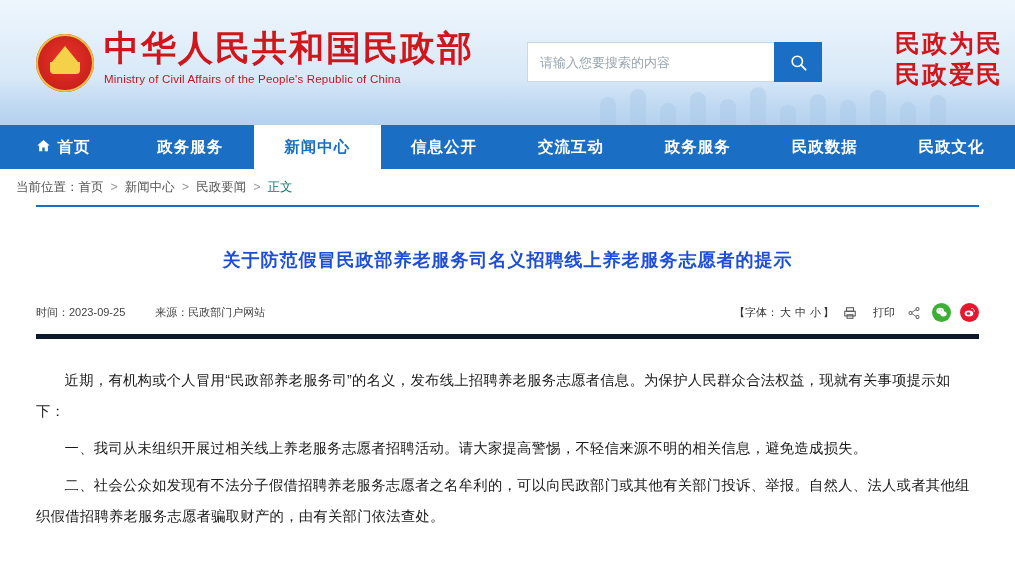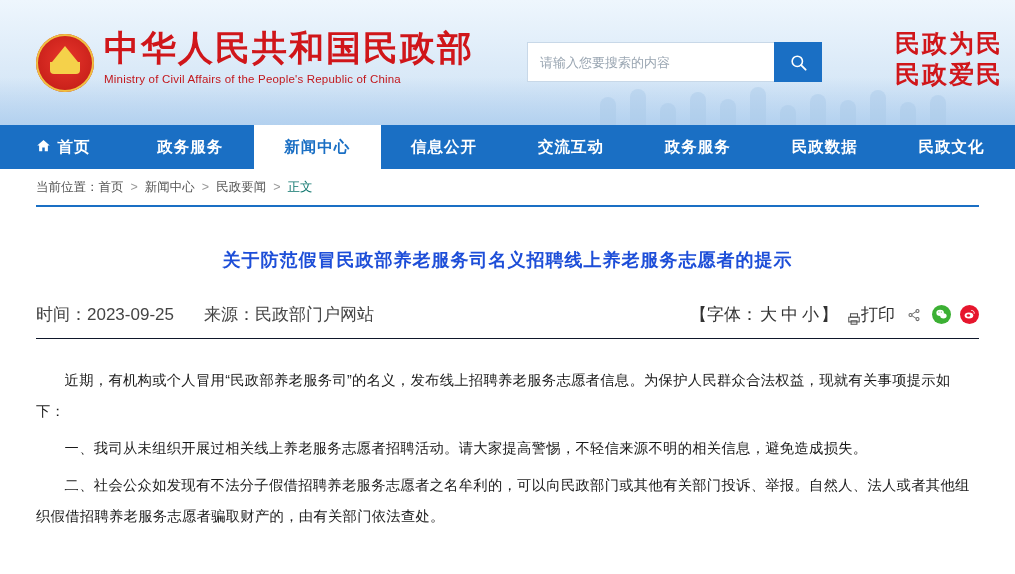--- a/index.html
+++ b/index.html
@@ -170,21 +170,21 @@
   .nav-item .home-icon {
     margin-right: 6px;
     display: inline-block;
   }
 
   
   .breadcrumb {
     height: 36px;
     display: flex;
     align-items: center;
-    padding-left: 36px;
+    padding-left: 16px;
     font-size: 12.5px;
     color: #555;
     background: #fff;
   }
   .breadcrumb .sep { margin: 0 7px; color: #999; }
   .breadcrumb a { color: #555; text-decoration: none; }
   .breadcrumb .cur { color: #0f766e; }
 
   
   .article-wrap {
@@ -198,38 +198,38 @@
     font-weight: bold;
     color: #1d4ed8;
     letter-spacing: 1px;
     line-height: 34px;
     padding: 10px 40px 0;
   }
   .meta-row {
     margin-top: 26px;
     display: flex;
     align-items: center;
-    font-size: 17px;
+    font-size: 11px;
     color: #444;
-    border-bottom: 1px solid #0f172a;
+    border-bottom: 5px solid #0f172a;
     padding-bottom: 12px;
   }
   .meta-left { display: flex; gap: 30px; }
   .meta-right {
     margin-left: auto;
     display: flex;
     align-items: center;
     gap: 9px;
   }
   .font-size-group { color: #333; }
   .font-size-group .fs { margin: 0 2px; cursor: pointer; }
   .print-link {
     display: flex;
     align-items: flex-end;
-    gap: 0;
+    gap: 16px;
     color: #333;
     cursor: pointer;
   }
   .share-ico {
     width: 19px; height: 19px;
     border-radius: 50%;
     display: inline-flex;
     align-items: center;
     justify-content: center;
     font-size: 11px;

